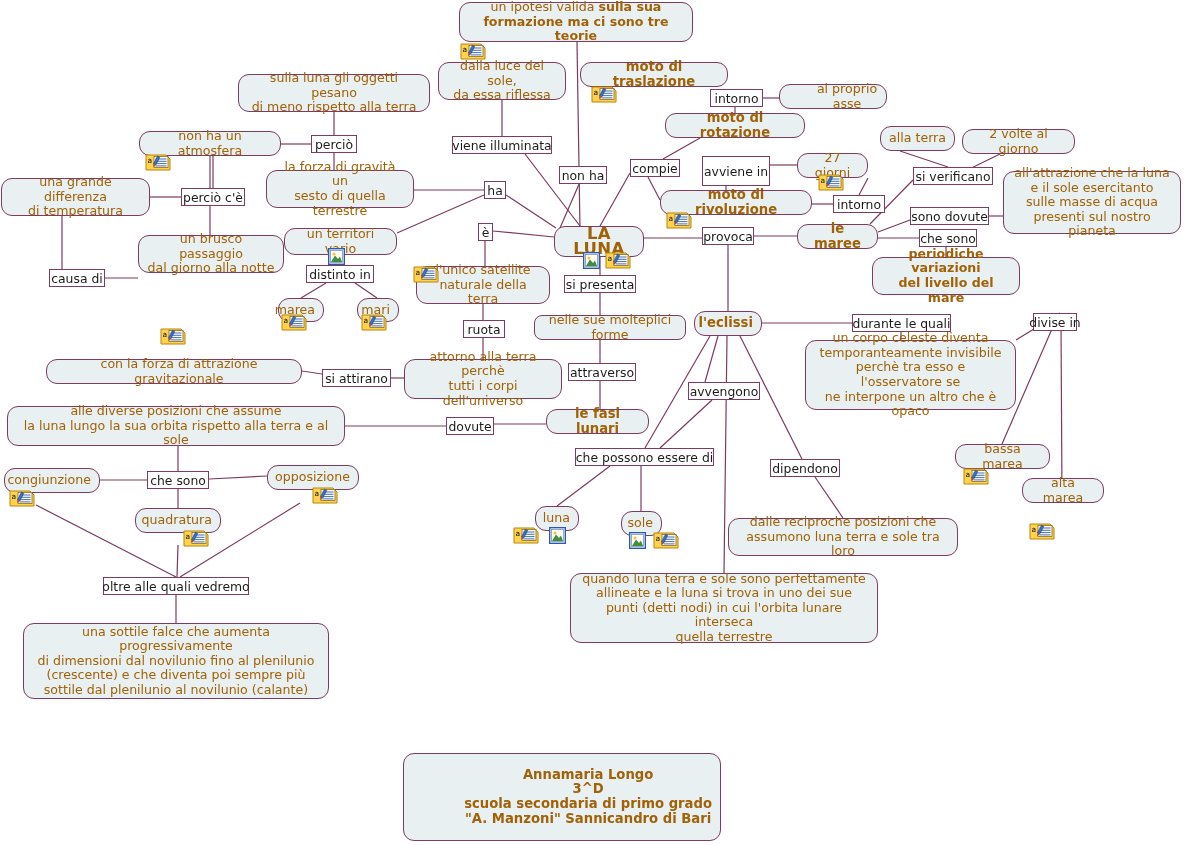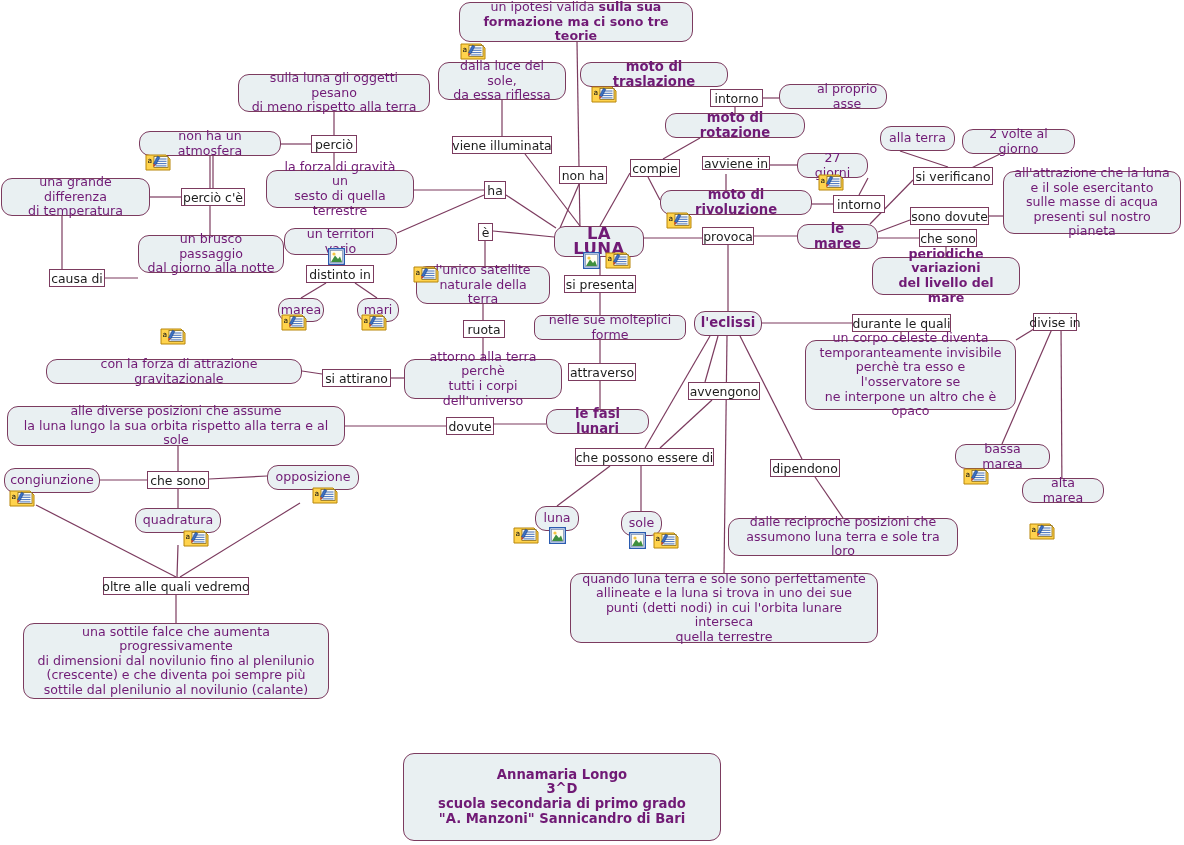--- a/index.html
+++ b/index.html
@@ -27,27 +27,27 @@
     height: 845px;
     pointer-events: none;
   }
   
   .node {
     position: absolute;
     box-sizing: border-box;
     background: #e9f0f2;
     border: 1.3px solid #7c3b5f;
     border-radius: 11px;
-    color: #701a75;
+    color: #a16207;
     font-size: 12.6px;
     line-height: 14.6px;
     text-align: center;
     display: flex;
     align-items: center;
-    justify-content: center;
+    justify-content: flex-end;
     padding: 3px 8px;
     white-space: pre-line;
     z-index: 5;
   }
   .node.bold {
     font-weight: bold;
     font-size: 13.2px;
   }
   .node.big {
     font-size: 16.5px;
@@ -233,21 +233,21 @@
       </div>
       <div class="linklabel" style="left: 710px; top: 89px; width: 53px; height: 18px;">
         <span>intorno</span>
       </div>
       <div class="linklabel" style="left: 452px; top: 136px; width: 100px; height: 18px;">
         <span>viene illuminata</span>
       </div>
       <div class="linklabel" style="left: 630px; top: 159px; width: 50px; height: 18px;">
         <span>compie</span>
       </div>
-      <div class="linklabel" style="left: 702px; top: 156px; width: 68px; height: 14px;">
+      <div class="linklabel" style="left: 702px; top: 156px; width: 68px; height: 30px;">
         <span>avviene in</span>
       </div>
       <div class="linklabel" style="left: 913px; top: 167px; width: 80px; height: 18px;">
         <span>si verificano</span>
       </div>
       <div class="linklabel" style="left: 559px; top: 166px; width: 48px; height: 18px;">
         <span>non ha</span>
       </div>
       <div class="linklabel" style="left: 181px; top: 188px; width: 64px; height: 18px;">
         <span>perciò c'è</span>

